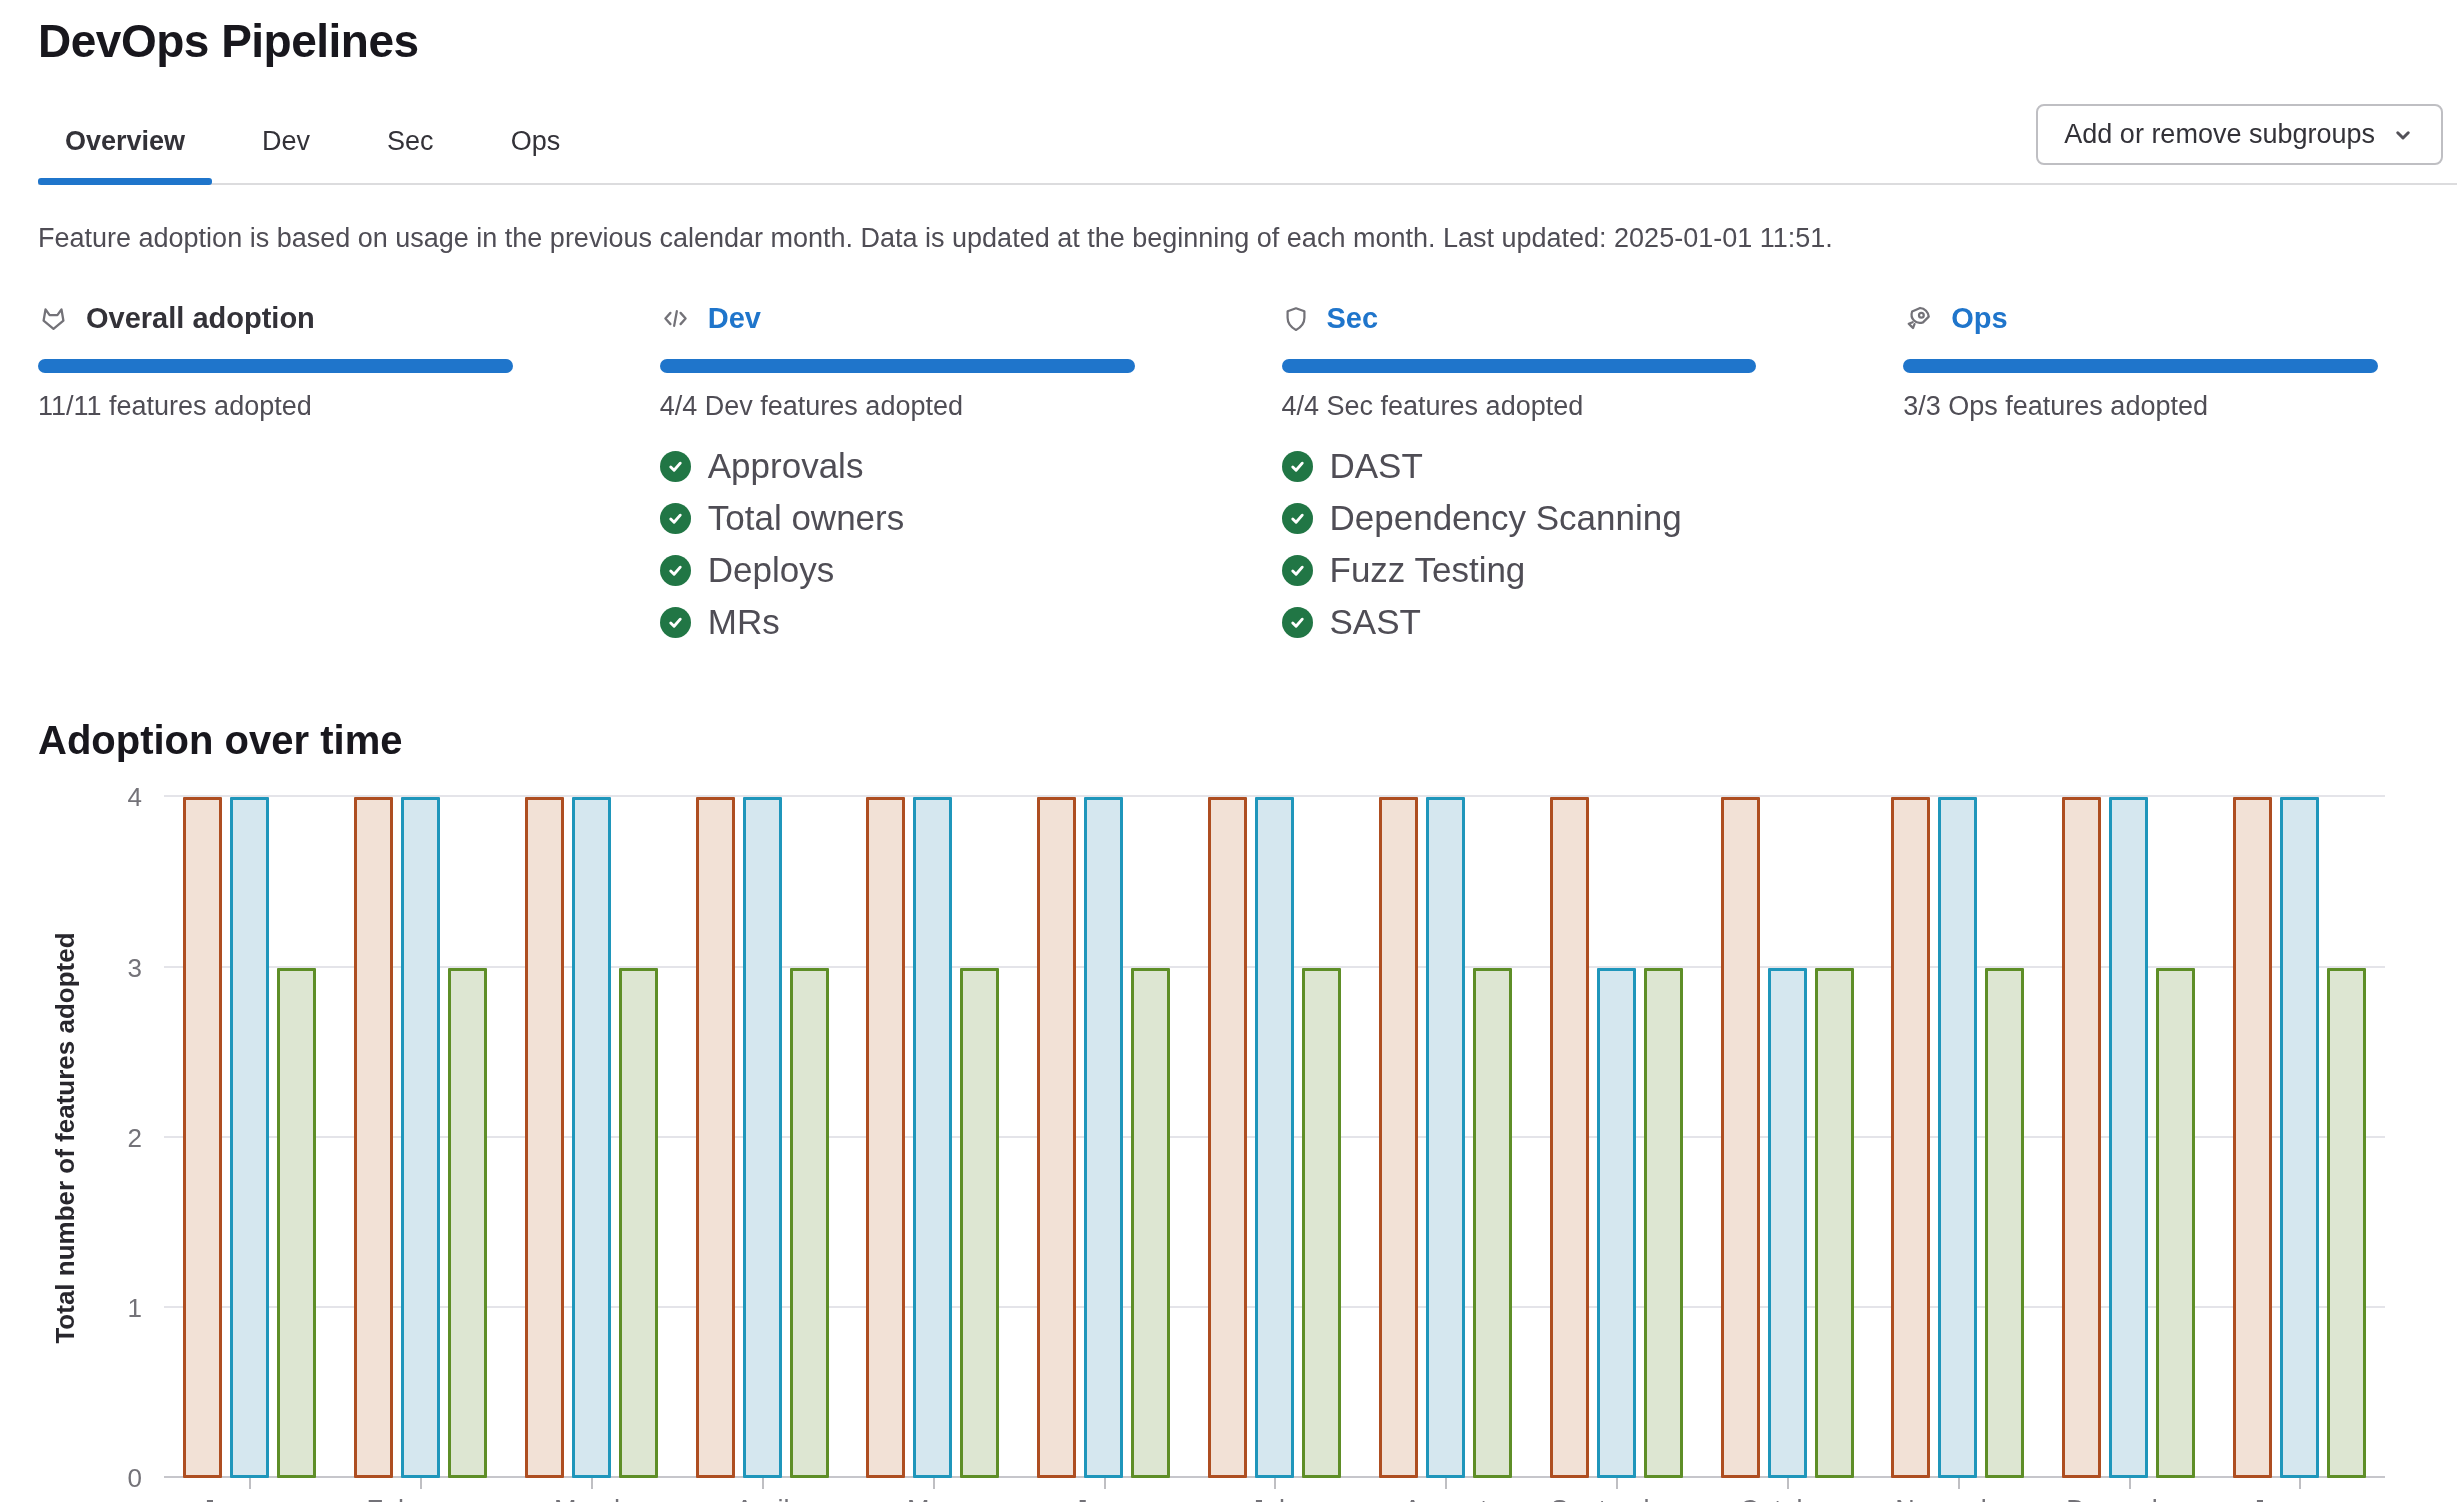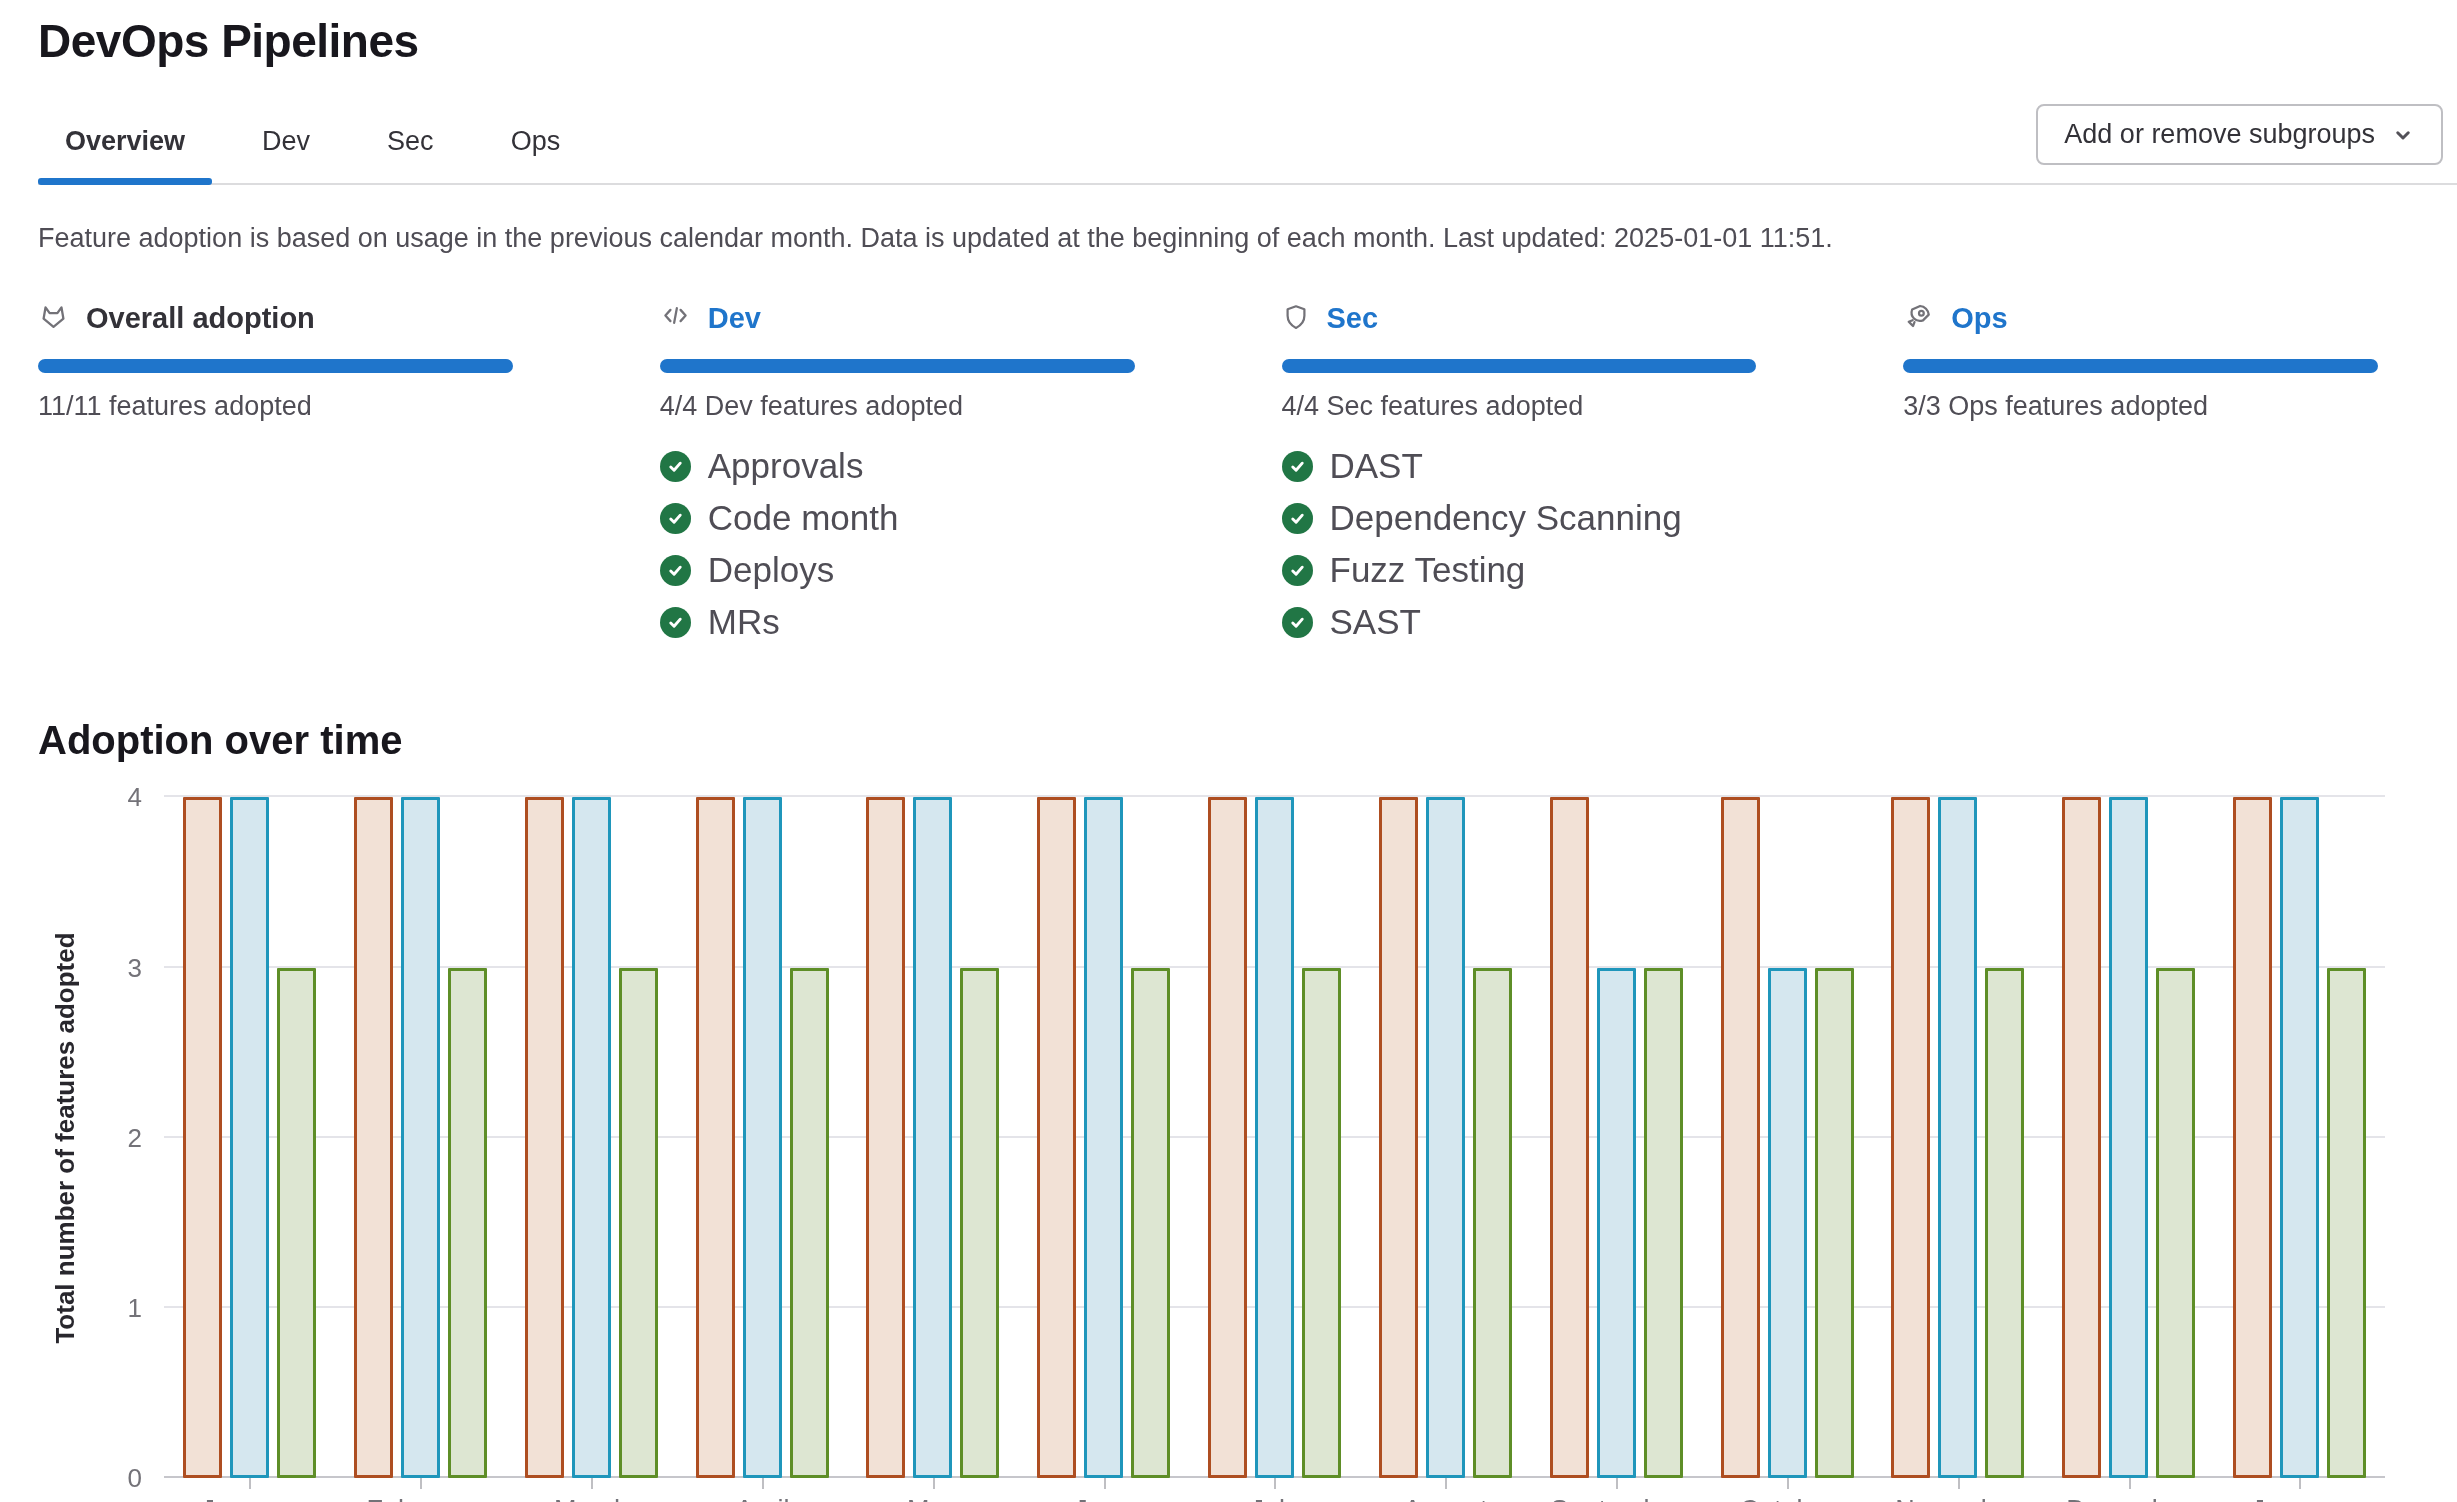--- a/index.html
+++ b/index.html
@@ -35,21 +35,21 @@
     padding:13px 26px; border:2px solid #bfbfc3; border-radius:8px; cursor:pointer;
   }
 
   .desc { margin:38px 0 0; font-size:27px; color:#4f4d55; }
 
   
   .cards {
     margin-top:48px; width:2340px;
     display:grid; grid-template-columns:repeat(4,1fr); column-gap:147px;
   }
-  .card-head { display:flex; gap:17px; }
+  .card-head { display:flex; align-items:center; gap:17px; }
   .card-title { font-size:29px; font-weight:700; color:#333238; }
   a.card-title { color:#1f75cb; text-decoration:none; cursor:pointer; }
   .icon svg { display:block; }
   .progress { margin-top:24px; height:14px; border-radius:8px; background:#1f75cb; }
   .progress-label { margin-top:18px; font-size:27px; color:#4f4d55; }
   .features { margin-top:24px; }
   .feature-row { display:flex; align-items:center; gap:17px; margin-top:12px; height:40px; }
   .feature-row span.flabel { font-size:35px; color:#4f4d55; }
   .check {
     width:31px; height:31px; border-radius:50%; background:#217645; flex:0 0 31px;
@@ -139,21 +139,21 @@
               </svg>
             </span>
             <span class="flabel" data-name="feature-label">Approvals</span>
           </div>
           <div class="feature-row" data-name="feature-row-code-owners">
             <span class="check" data-name="check-circle-icon" style="background: rgb(33, 118, 69);">
               <svg width="19" height="19" viewBox="0 0 20 20" fill="none" stroke="#fff" stroke-width="3" stroke-linecap="round" stroke-linejoin="round">
                 <path d="M5 10.5 L8.5 14 L15 6.5"></path>
               </svg>
             </span>
-            <span class="flabel" data-name="feature-label">Code month</span>
+            <span class="flabel" data-name="feature-label">Total owners</span>
           </div>
           <div class="feature-row" data-name="feature-row-issues">
             <span class="check" data-name="check-circle-icon" style="background: rgb(33, 118, 69);">
               <svg width="19" height="19" viewBox="0 0 20 20" fill="none" stroke="#fff" stroke-width="3" stroke-linecap="round" stroke-linejoin="round">
                 <path d="M5 10.5 L8.5 14 L15 6.5"></path>
               </svg>
             </span>
             <span class="flabel" data-name="feature-label">Deploys</span>
           </div>
           <div class="feature-row" data-name="feature-row-mrs">

